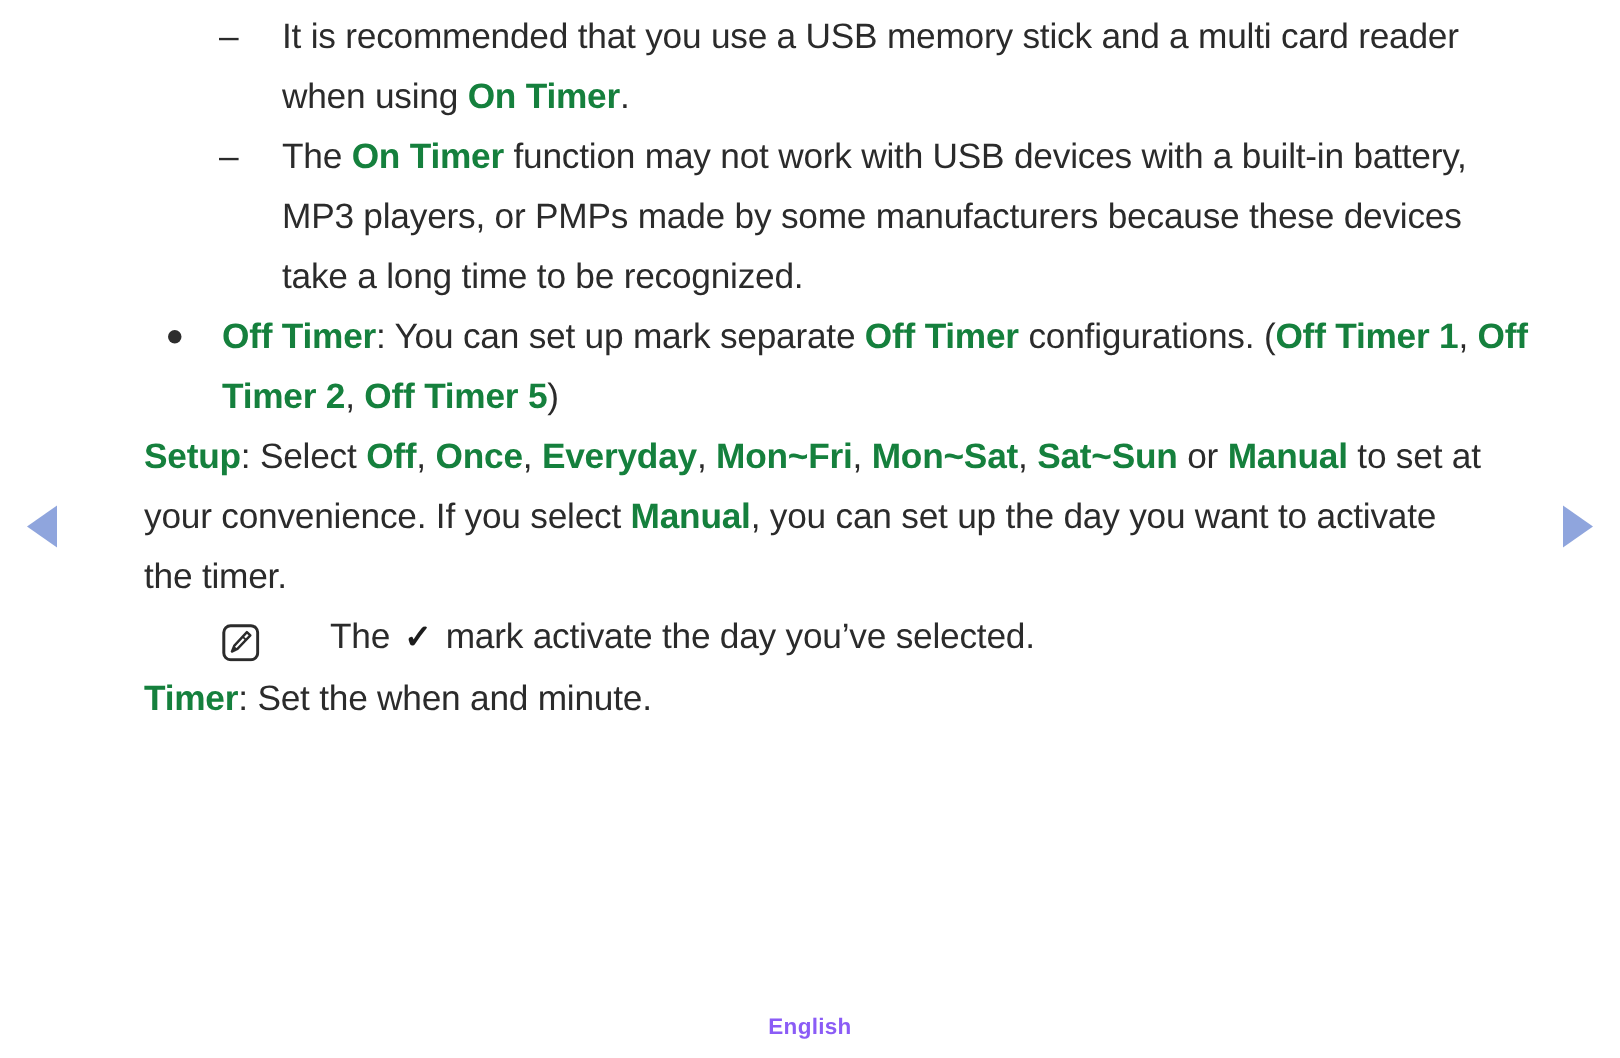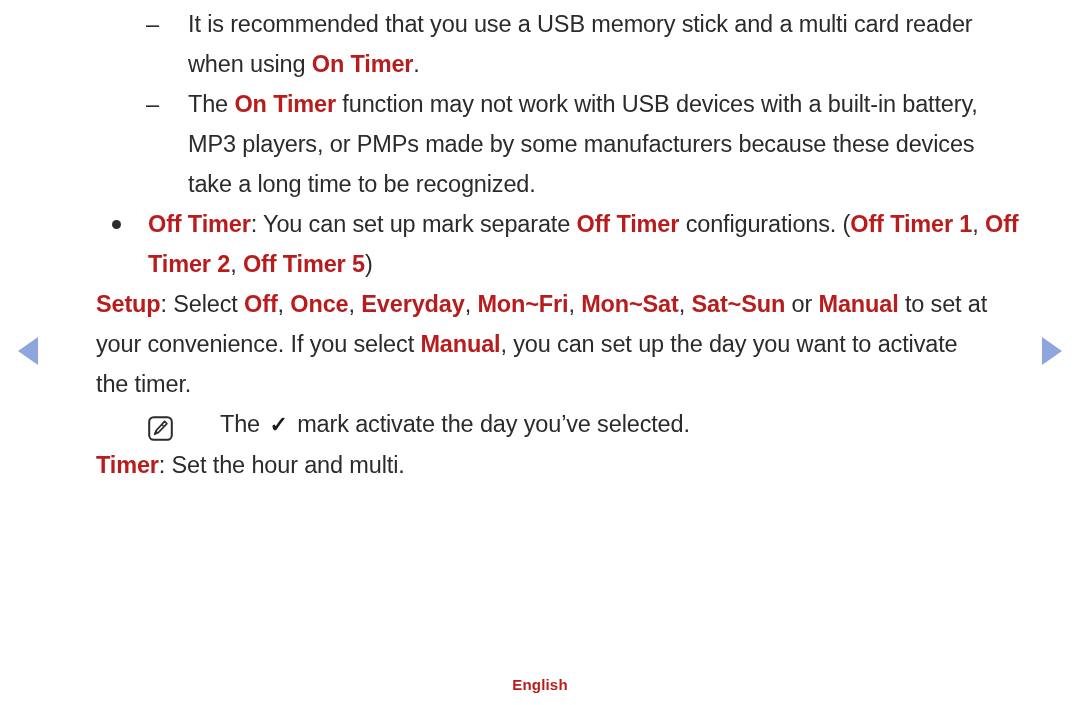--- a/index.html
+++ b/index.html
@@ -106,21 +106,21 @@
   }
   .note-icon {
     position: absolute;
     left: 0;
     top: 9px;
     width: 25px;
     height: 25px;
   }
 
   .kw {
-    color: #b91c1c;
+    color: #15803d;
     font-weight: bold;
   }
   .plain {
     color: #2b2b2b;
     font-weight: normal;
   }
   .check {
     font-size: 22px;
     color: #1c1c1c;
     font-weight: bold;
@@ -129,21 +129,21 @@
 
   
   .footer {
     position: absolute;
     left: 0;
     right: 0;
     top: 676px;
     text-align: center;
     font-size: 15px;
     font-weight: bold;
-    color: #b91c1c;
+    color: #8b5cf6;
     letter-spacing: 0.2px;
   }
 </style>
 </head>
 <body>
 
 <div class="page">
 
   <div class="nav-arrow prev"></div>
 
@@ -178,20 +178,20 @@
           <path d="M6.6 18.4 L8.1 14.6 L10.3 16.6 Z" fill="#2b2b2b"></path>
           <path d="M13.6 8.3 L15.9 10.5" stroke="#2b2b2b" stroke-width="1.2"></path>
         </svg>
       </span>
       <span>The</span>
       <span class="check">✓</span>
       <span>mark activate the day you’ve selected.</span>
     </div>
 
     <div class="block sub-para">
-      <span class="rich"><span class="kw">Timer</span><span class="plain">: Set the hour and multi.</span></span>
+      <span class="rich"><span class="kw">Timer</span><span class="plain">: Set the when and minute.</span></span>
     </div>
 
   </div>
 
   <div class="footer">English</div>
 
 </div>
 
 </body></html>

